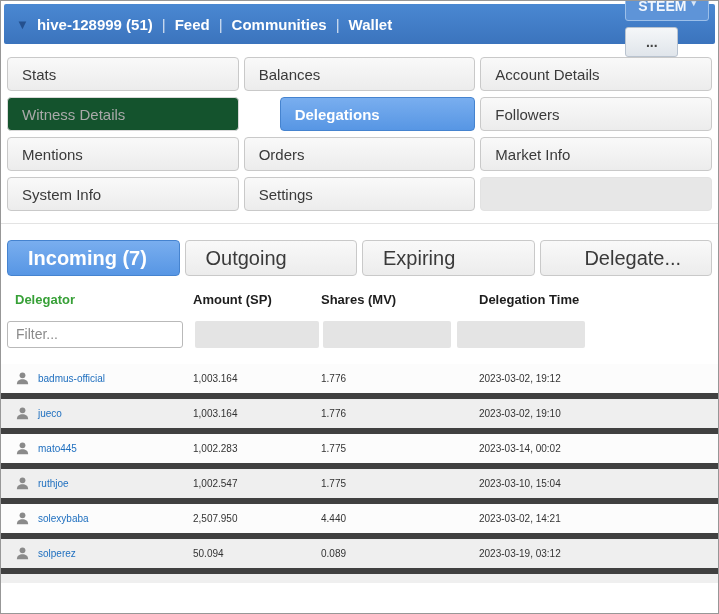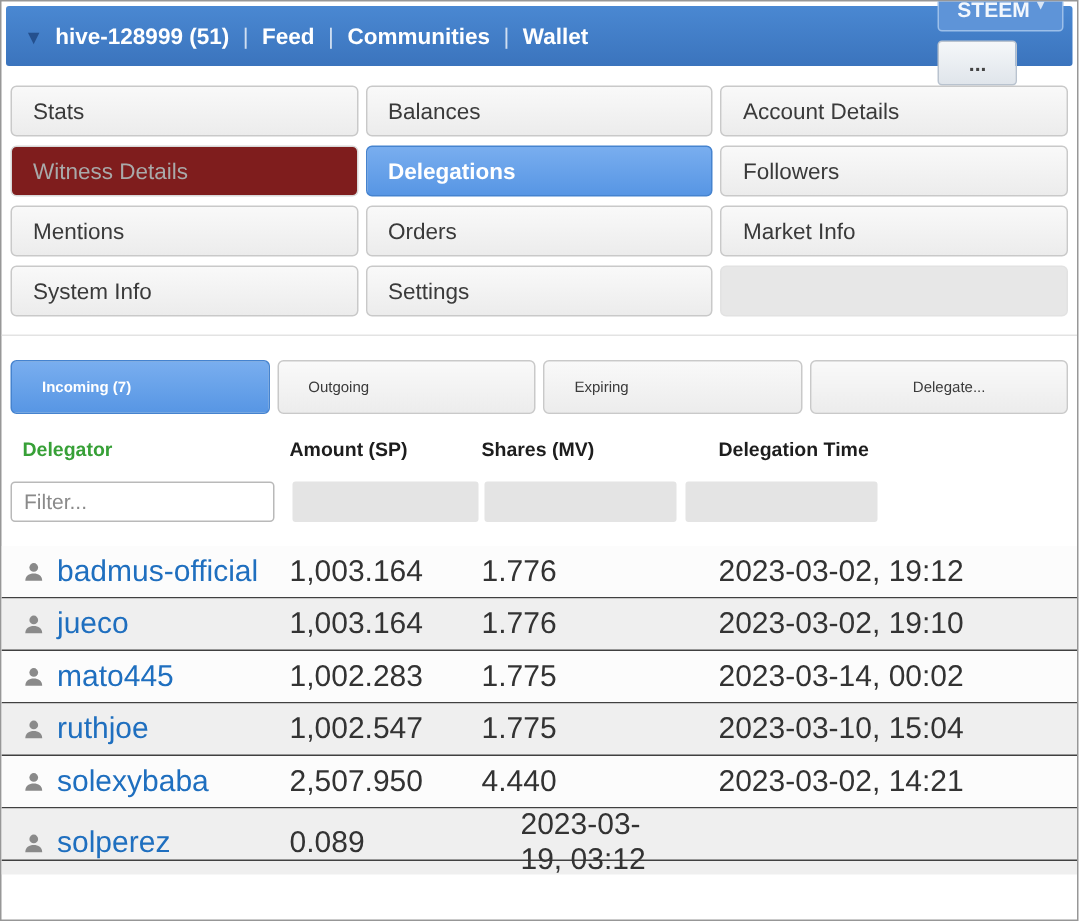--- a/index.html
+++ b/index.html
@@ -76,23 +76,24 @@
     background: linear-gradient(#f9f9f9, #ececec);
     border: 1px solid #c9c9c9;
     border-radius: 4px;
     cursor: pointer;
   }
   .navbtn.active {
     background: linear-gradient(#79aeef, #5796e4);
     border-color: #4583cf;
     color: #ffffff;
     font-weight: bold;
+    margin-left: 36px;
   }
   .navbtn.disabled {
-    background: #7f1d1d;
+    background: #14532d;
     border-color: #d8d8d8;
     color: #a9a9a9;
     cursor: default;
   }
   .navbtn.empty {
     background: #e7e7e7;
     border: 1px solid #e2e2e2;
     cursor: default;
   }
 
@@ -106,21 +107,21 @@
     display: grid;
     grid-template-columns: repeat(4, 1fr);
     gap: 5px;
     padding: 16px 6px 0 6px;
   }
   .tab {
     height: 36px;
     display: flex;
     align-items: center;
     padding-left: 20px;
-    font-size: 10px;
+    font-size: 20px;
     color: #3a3a3a;
     background: linear-gradient(#f9f9f9, #ececec);
     border: 1px solid #c9c9c9;
     border-radius: 4px;
     cursor: pointer;
   }
   .tab.active {
     background: linear-gradient(#79aeef, #5796e4);
     border-color: #4583cf;
     color: #ffffff;
@@ -157,23 +158,23 @@
     height: 27px;
     background: #e4e4e4;
     border-radius: 2px;
     margin: 0 2px;
   }
   .graybox.fixed { width: 128px; margin-left: 4px; }
 
   .rows { margin-top: 12px; }
   .row {
     height: 35px;
-    font-size: 20px;
+    font-size: 10px;
     color: #333;
-    border-bottom: 1px solid #404040;
+    border-bottom: 6px solid #404040;
   }
   .row:nth-child(odd) { background: #fcfcfc; }
   .row:nth-child(even) { background: #efefef; }
   .dcell { display: flex; align-items: center; gap: 8px; padding-left: 14px; }
   .user-icon { width: 15px; height: 15px; flex: 0 0 15px; }
   .uname { color: #1f6fbf; text-decoration: none; cursor: pointer; }
   .partial { height: 9px; background: #efefef; }
 </style>
 </head>
 <body>
@@ -308,19 +309,20 @@
     </div>
 
     <div class="tgrid row">
       <div class="dcell">
           <svg class="user-icon" viewBox="0 0 16 16">
             <circle cx="8" cy="4.6" r="3.1" fill="#8a8a8a"></circle>
             <path d="M2 14c0-3.4 2.7-5.1 6-5.1s6 1.7 6 5.1z" fill="#8a8a8a"></path>
           </svg>
           <a class="uname">solperez</a>
         </div>
+      <div class="num">50.094</div>
       <div class="num">0.089</div>
       <div class="timecol">2023-03-19, 03:12</div>
     </div>
 
     <div class="partial"></div>
   </div>
 </div>
 
 </body></html>

